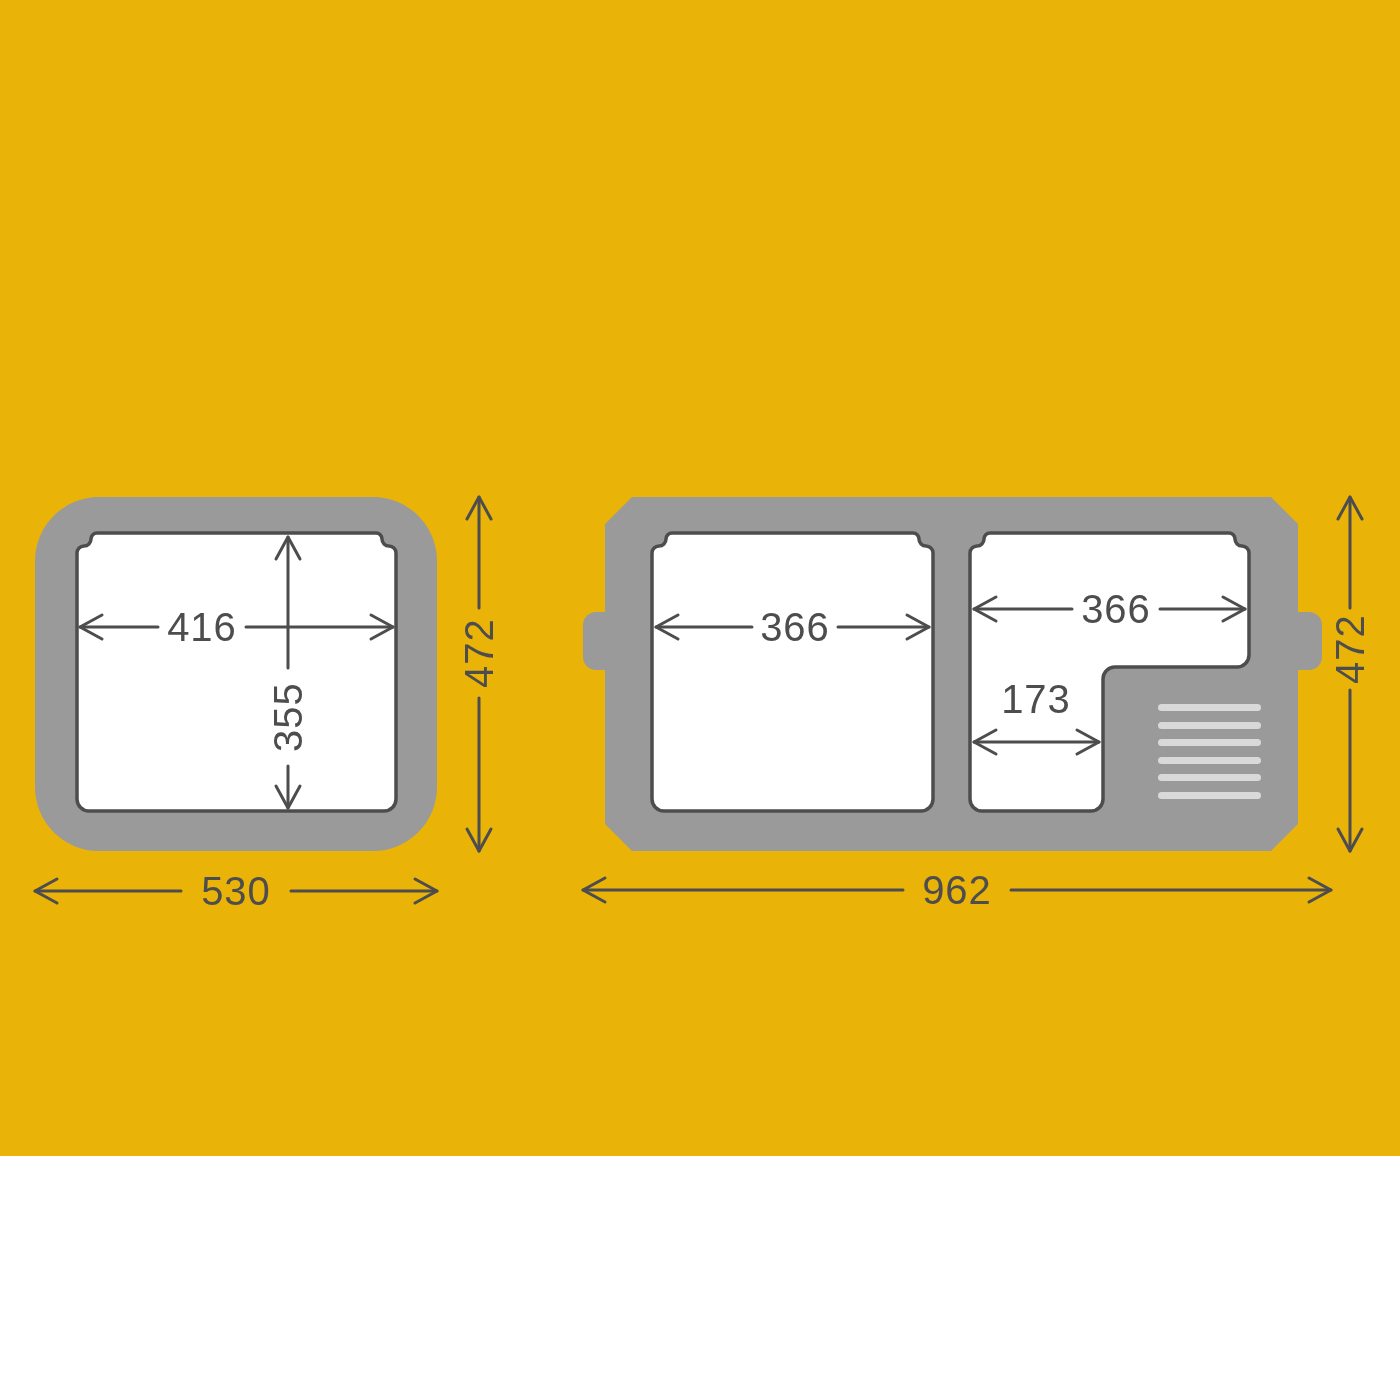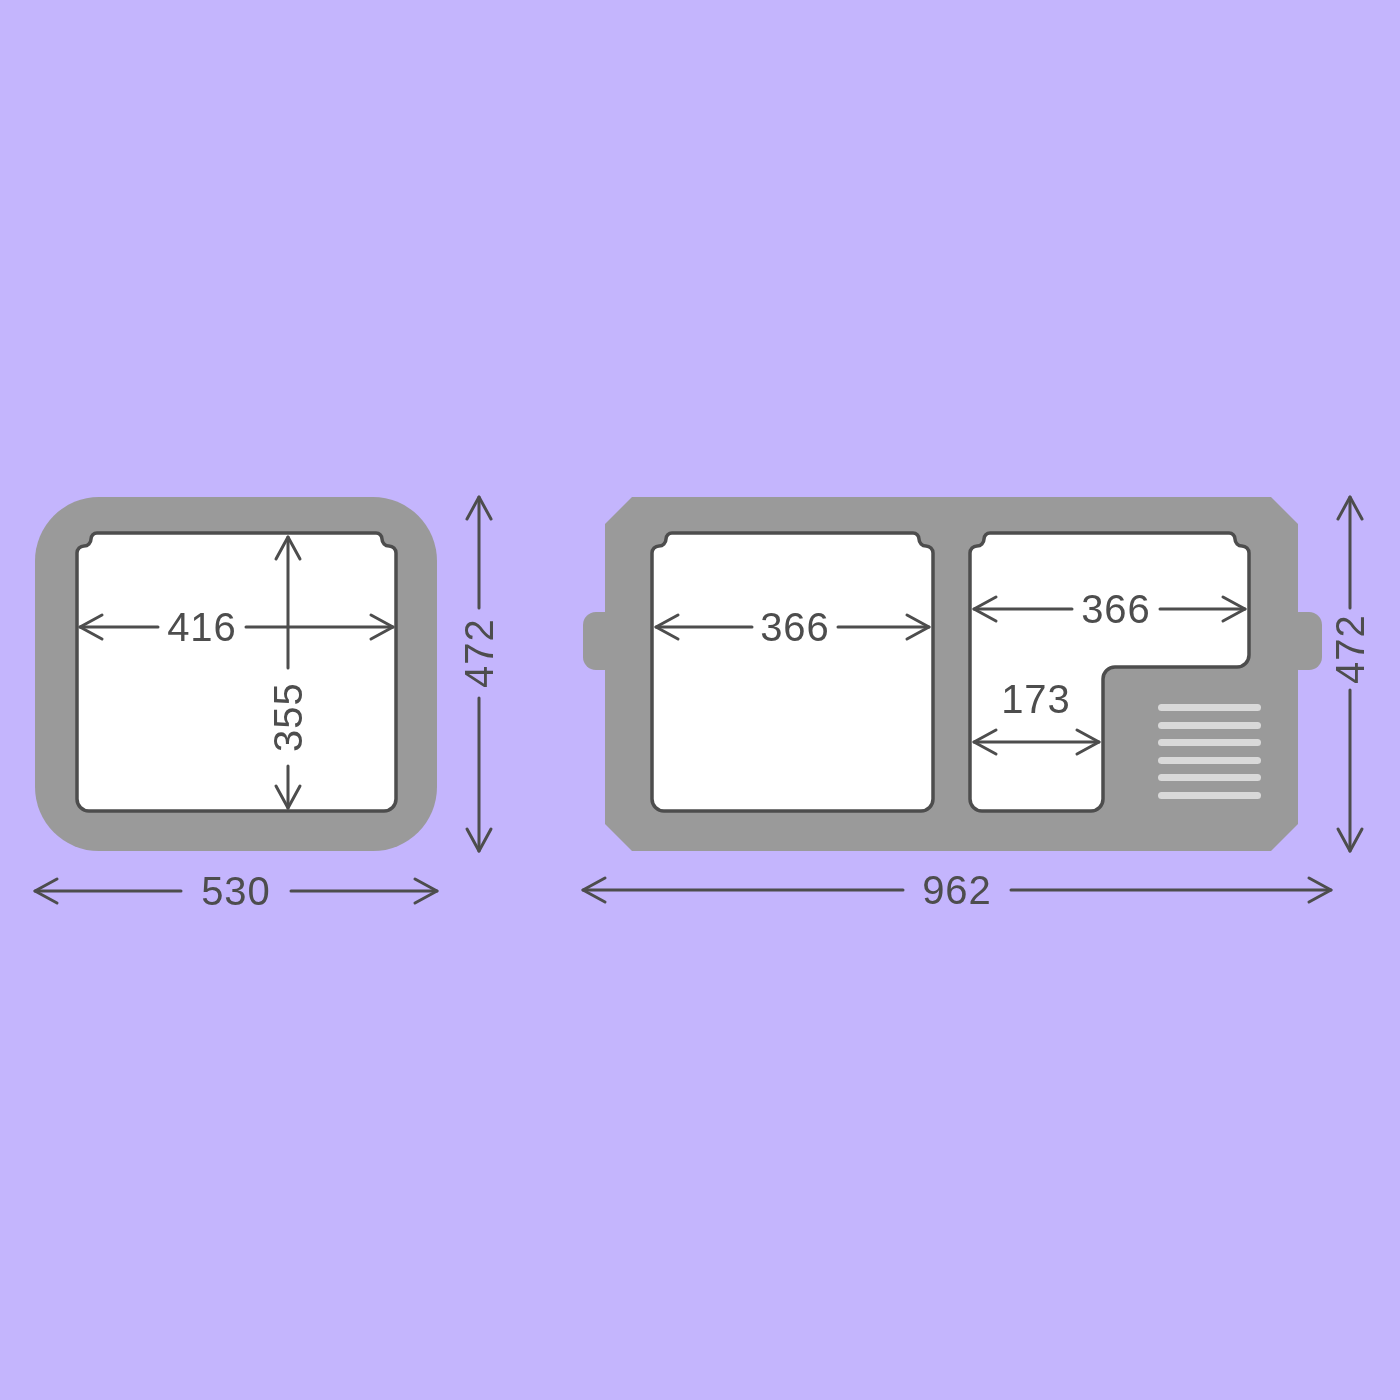--- a/index.html
+++ b/index.html
@@ -1,18 +1,18 @@
 <!DOCTYPE html>
 <html><head>
 <meta charset="utf-8">
 <style>
   html, body { margin: 0; padding: 0; background: #ffffff; }
   .canvas {
-    width: 1400px; height: 1400px;
-    background: #c4b5fd;
+    width: 1400px; height: 1156px;
+    background: #eab308;
     position: relative;
     overflow: hidden;
   }
   svg { display: block; }
   .dim-line {
     fill: none;
     stroke-width: 3;
     stroke-linecap: round;
     stroke-linejoin: round;
   }

